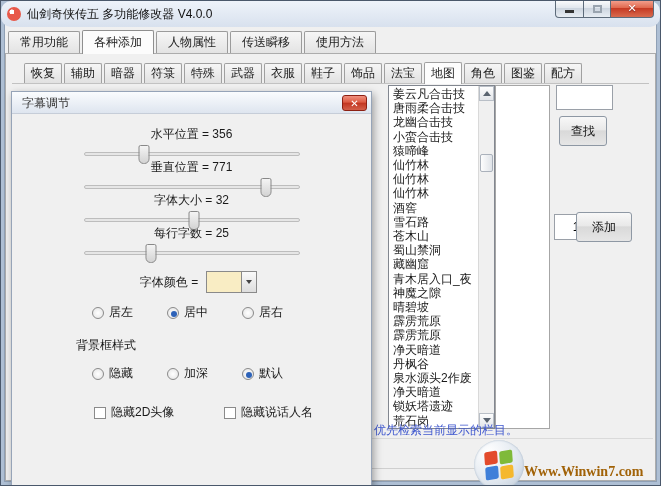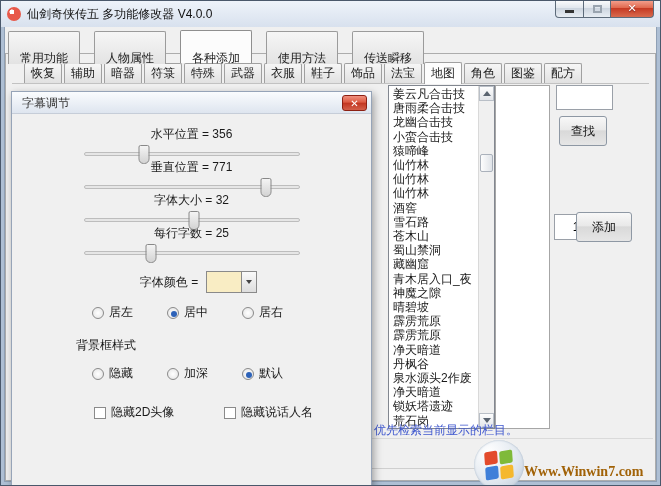--- a/index.html
+++ b/index.html
@@ -6,39 +6,39 @@
   html,body { width:661px; height:486px; }
   body { font-family:"Liberation Sans","DejaVu Sans",sans-serif; font-size:12px; color:#1a1a1a; }
 
   .window { position:relative; width:661px; height:486px; background:#aebfd4;
             border:1px solid #4a586b; overflow:hidden; }
   .window-inner { position:absolute; left:3px; top:3px; right:3px; bottom:3px;
                   background:#f0f0f0; border:1px solid #8fa0b5; }
 
   
   .titlebar { position:absolute; left:0; top:0; right:0; height:26px;
-              background:linear-gradient(#eef3fa,#d8e1ee); display:flex; align-items:center; }
+              background:linear-gradient(#eef3fa,#d8e1ee); display:flex; align-items:center;border-radius:10px; }
   .app-icon { width:14px; height:14px; margin:0 6px 0 6px; border-radius:50%;
               background:radial-gradient(circle at 35% 35%, #fff 0 18%, #e8594a 20% 70%, #a32415 100%); }
   .title-text { font-size:12px; color:#111; }
   .caption-buttons { position:absolute; right:6px; top:-1px; display:flex; }
   .cap-btn { height:18px; border:1px solid #5d6b7a; border-top:none; display:flex;
              align-items:center; justify-content:center; margin-left:-1px;
              background:linear-gradient(#fdfdfd,#dfe5ec 50%,#cdd5df 50%,#e8edf3); }
   .cap-btn.min { width:29px; border-radius:0 0 0 4px; }
   .cap-btn.max { width:28px; }
   .cap-btn.close { width:44px; border-radius:0 0 4px 0;
              background:linear-gradient(#f5a593,#e06a50 45%,#c63b24 50%,#d96a4e); }
   .glyph-min { width:9px; height:3px; background:#333; margin-top:6px; }
   .glyph-max { width:9px; height:8px; border:2px solid #9aa4af; }
   .glyph-close { color:#fff; font-size:11px; font-weight:bold; text-shadow:0 1px 1px #7e2018; }
 
   
   .main-tabs { position:absolute; left:7px; top:30px; display:flex; height:23px; z-index:3; }
-  .mtab { height:22px; line-height:21px; padding:16px 11px; margin-right:14px; color:#222;
+  .mtab { height:22px; line-height:21px; padding:0 11px; margin-right:2px; color:#222;
           background:linear-gradient(#f6f6f6,#e3e3e3); border:1px solid #9b9b9b;
           border-bottom:none; border-radius:2px 2px 0 0; cursor:default; }
   .mtab.checked-state { background:#fcfcfc; height:24px; margin-top:-1px; line-height:23px;
           border-color:#8f8f8f; position:relative; z-index:4; }
 
   
   .content { position:absolute; left:4px; right:4px; top:52px; bottom:4px;
              border:1px solid #acacac; background:#f0f0f0; }
 
   
@@ -161,31 +161,31 @@
         <span class="glyph-close">✕</span>
       </div>
     </div>
   </div>
 
   <div class="main-tabs">
 
   <div class="mtab">
         <span>常用功能</span>
       </div>
+      <div class="mtab checked-state">
+        <span>各种添加</span>
+      </div>
       <div class="mtab">
         <span>人物属性</span>
       </div>
-      <div class="mtab checked-state">
-        <span>各种添加</span>
+      <div class="mtab">
+        <span>传送瞬移</span>
       </div>
       <div class="mtab">
         <span>使用方法</span>
-      </div>
-      <div class="mtab">
-        <span>传送瞬移</span>
       </div>
     </div>
 
   <div class="content">
     <div class="sub-tab-line"></div>
     <div class="sub-tabs">
 
     <div class="stab">
           <span>恢复</span>
         </div>

